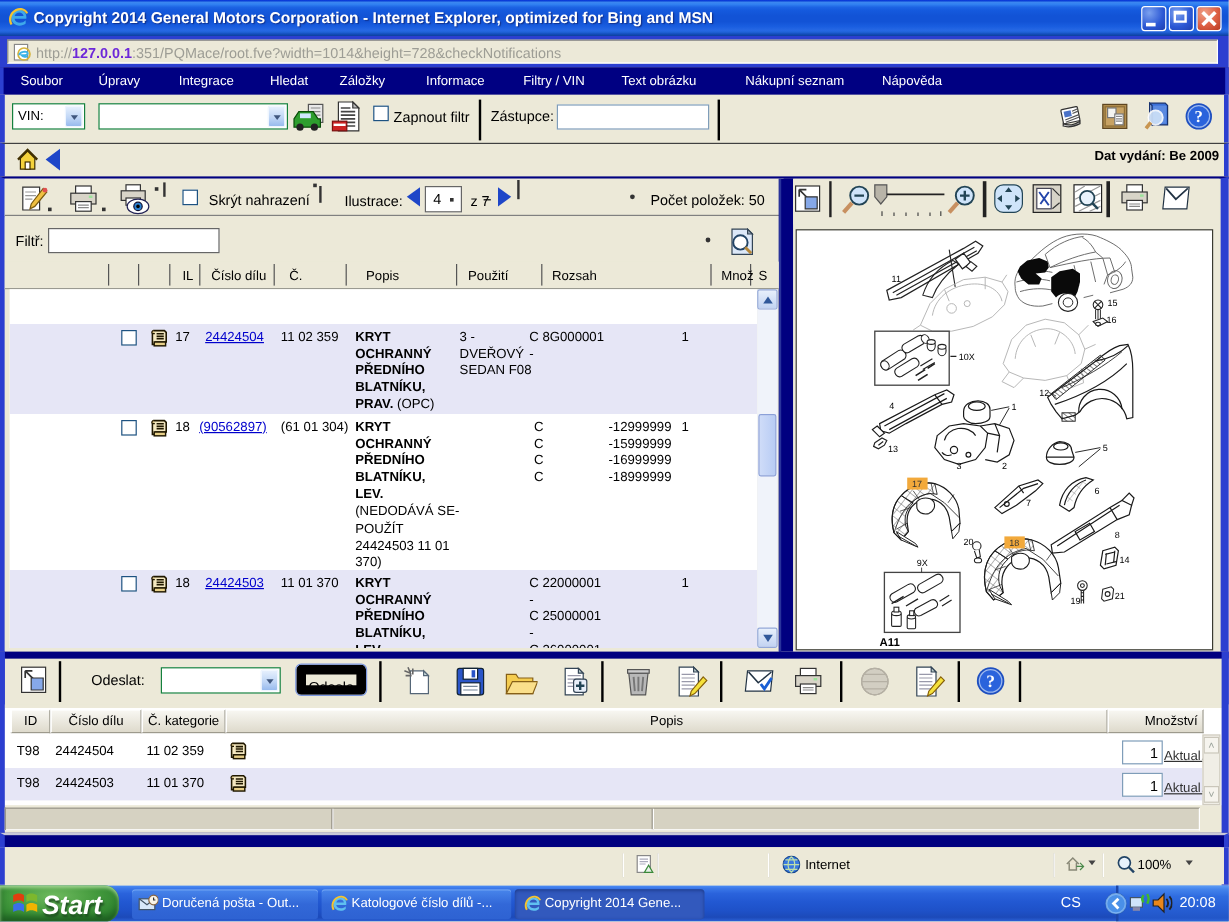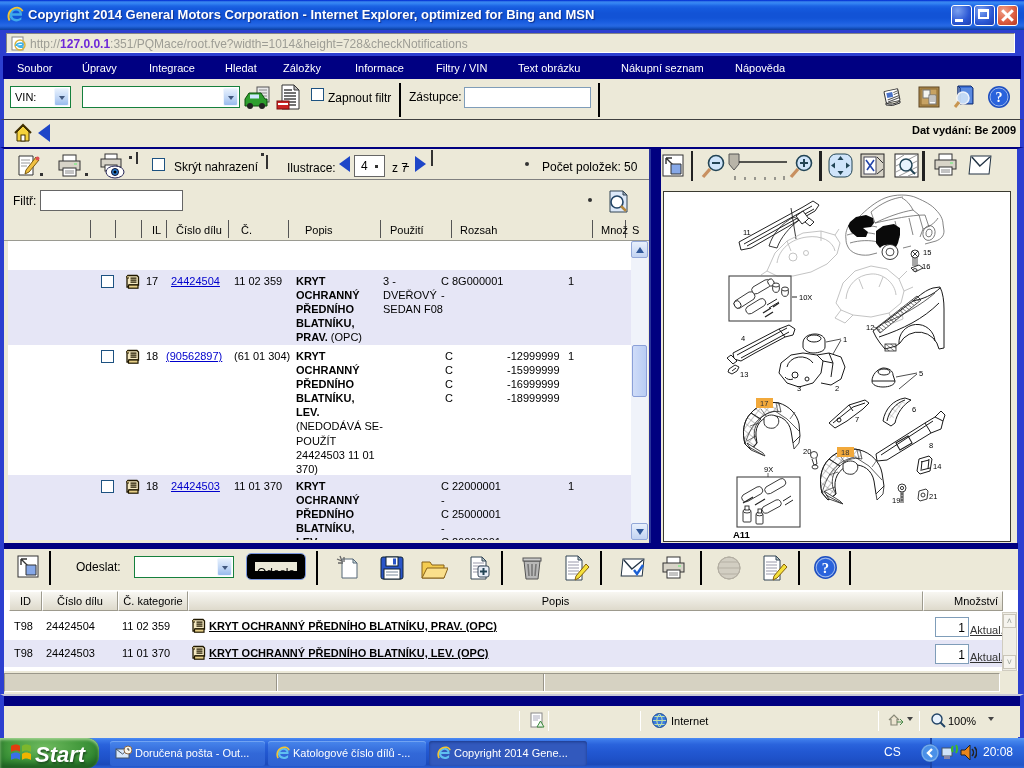--- a/index.html
+++ b/index.html
@@ -698,35 +698,33 @@
  <div class="brow" style="top:23px">
   <span class="abs" style="left:10px;top:7px">T98</span>
       <span class="abs" style="left:42px;top:7px">24424504</span>
   <span class="abs" style="left:118px;top:7px">11 02 359</span>
   <svg class="abs" style="left:186px;top:5px" width="17" height="16" viewBox="0 0 17 16">
 <path d="M4 1.5 L13 1.5 L14.5 3 L14.5 11 L5.5 11 L5.5 13 L3 13 L3 3 Z" fill="#f4e8c0" stroke="#201800" stroke-width="1.3"></path>
 <path d="M4 1.5 C2.4 1.5 2 3.6 3.4 4 L5 4" fill="#d8c080" stroke="#201800" stroke-width="1"></path>
 <path d="M6.5 4.2 h6 M6.5 6.2 h6 M6.5 8.2 h6" stroke="#201800" stroke-width="1.3"></path>
 <rect x="4.5" y="11" width="9.5" height="3.2" fill="#e8d088" stroke="#201800" stroke-width="1.2"></rect>
 </svg>
-  <span class="abs" style="left:205px;top:7px;font-weight:bold;text-decoration:underline;color:#000">KRYT OCHRANNÝ PŘEDNÍHO BLATNÍKU, PRAV. (OPC)</span>
   <span class="abs" style="left:931px;top:4px;width:34px;height:20px;background:#fff;border:1px solid #7f9db9;text-align:right;padding:3px 3px 0 0;font-size:12px">1</span>
   <span class="abs link" style="left:966px;top:11px;font-size:11px;color:#333">Aktual.</span>
  </div>
  <div class="brow lav" style="top:50px">
   <span class="abs" style="left:10px;top:7px">T98</span>
       <span class="abs" style="left:42px;top:7px">24424503</span>
   <span class="abs" style="left:118px;top:7px">11 01 370</span>
   <svg class="abs" style="left:186px;top:5px" width="17" height="16" viewBox="0 0 17 16">
 <path d="M4 1.5 L13 1.5 L14.5 3 L14.5 11 L5.5 11 L5.5 13 L3 13 L3 3 Z" fill="#f4e8c0" stroke="#201800" stroke-width="1.3"></path>
 <path d="M4 1.5 C2.4 1.5 2 3.6 3.4 4 L5 4" fill="#d8c080" stroke="#201800" stroke-width="1"></path>
 <path d="M6.5 4.2 h6 M6.5 6.2 h6 M6.5 8.2 h6" stroke="#201800" stroke-width="1.3"></path>
 <rect x="4.5" y="11" width="9.5" height="3.2" fill="#e8d088" stroke="#201800" stroke-width="1.2"></rect>
 </svg>
-  <span class="abs" style="left:205px;top:7px;font-weight:bold;text-decoration:underline;color:#000">KRYT OCHRANNÝ PŘEDNÍHO BLATNÍKU, LEV. (OPC)</span>
   <span class="abs" style="left:931px;top:4px;width:34px;height:20px;background:#fff;border:1px solid #7f9db9;text-align:right;padding:3px 3px 0 0;font-size:12px">1</span>
   <span class="abs link" style="left:966px;top:11px;font-size:11px;color:#333">Aktual.</span>
  </div>
 </div>
 <div class="abs" style="left:0;top:543px;width:4px;height:195px;background:#2c3fd0"></div>
 <div class="abs" style="left:1018px;top:543px;width:6px;height:195px;background:#2c3fd0"></div>
 <div class="abs" style="left:1002px;top:612px;width:15px;height:59px;background:#f0eee6;border:1px solid #d0ccc0"></div>
 <div class="abs" style="left:1003px;top:614px;width:13px;height:14px;background:#f6f4ee;border:1px solid #cac6ba;color:#9aa29a;font-size:9px;text-align:center;line-height:12px">˄</div>
 <div class="abs" style="left:1003px;top:655px;width:13px;height:14px;background:#f6f4ee;border:1px solid #cac6ba;color:#9aa29a;font-size:9px;text-align:center;line-height:12px">˅</div>
 <div class="abs" id="gstrip"></div>

